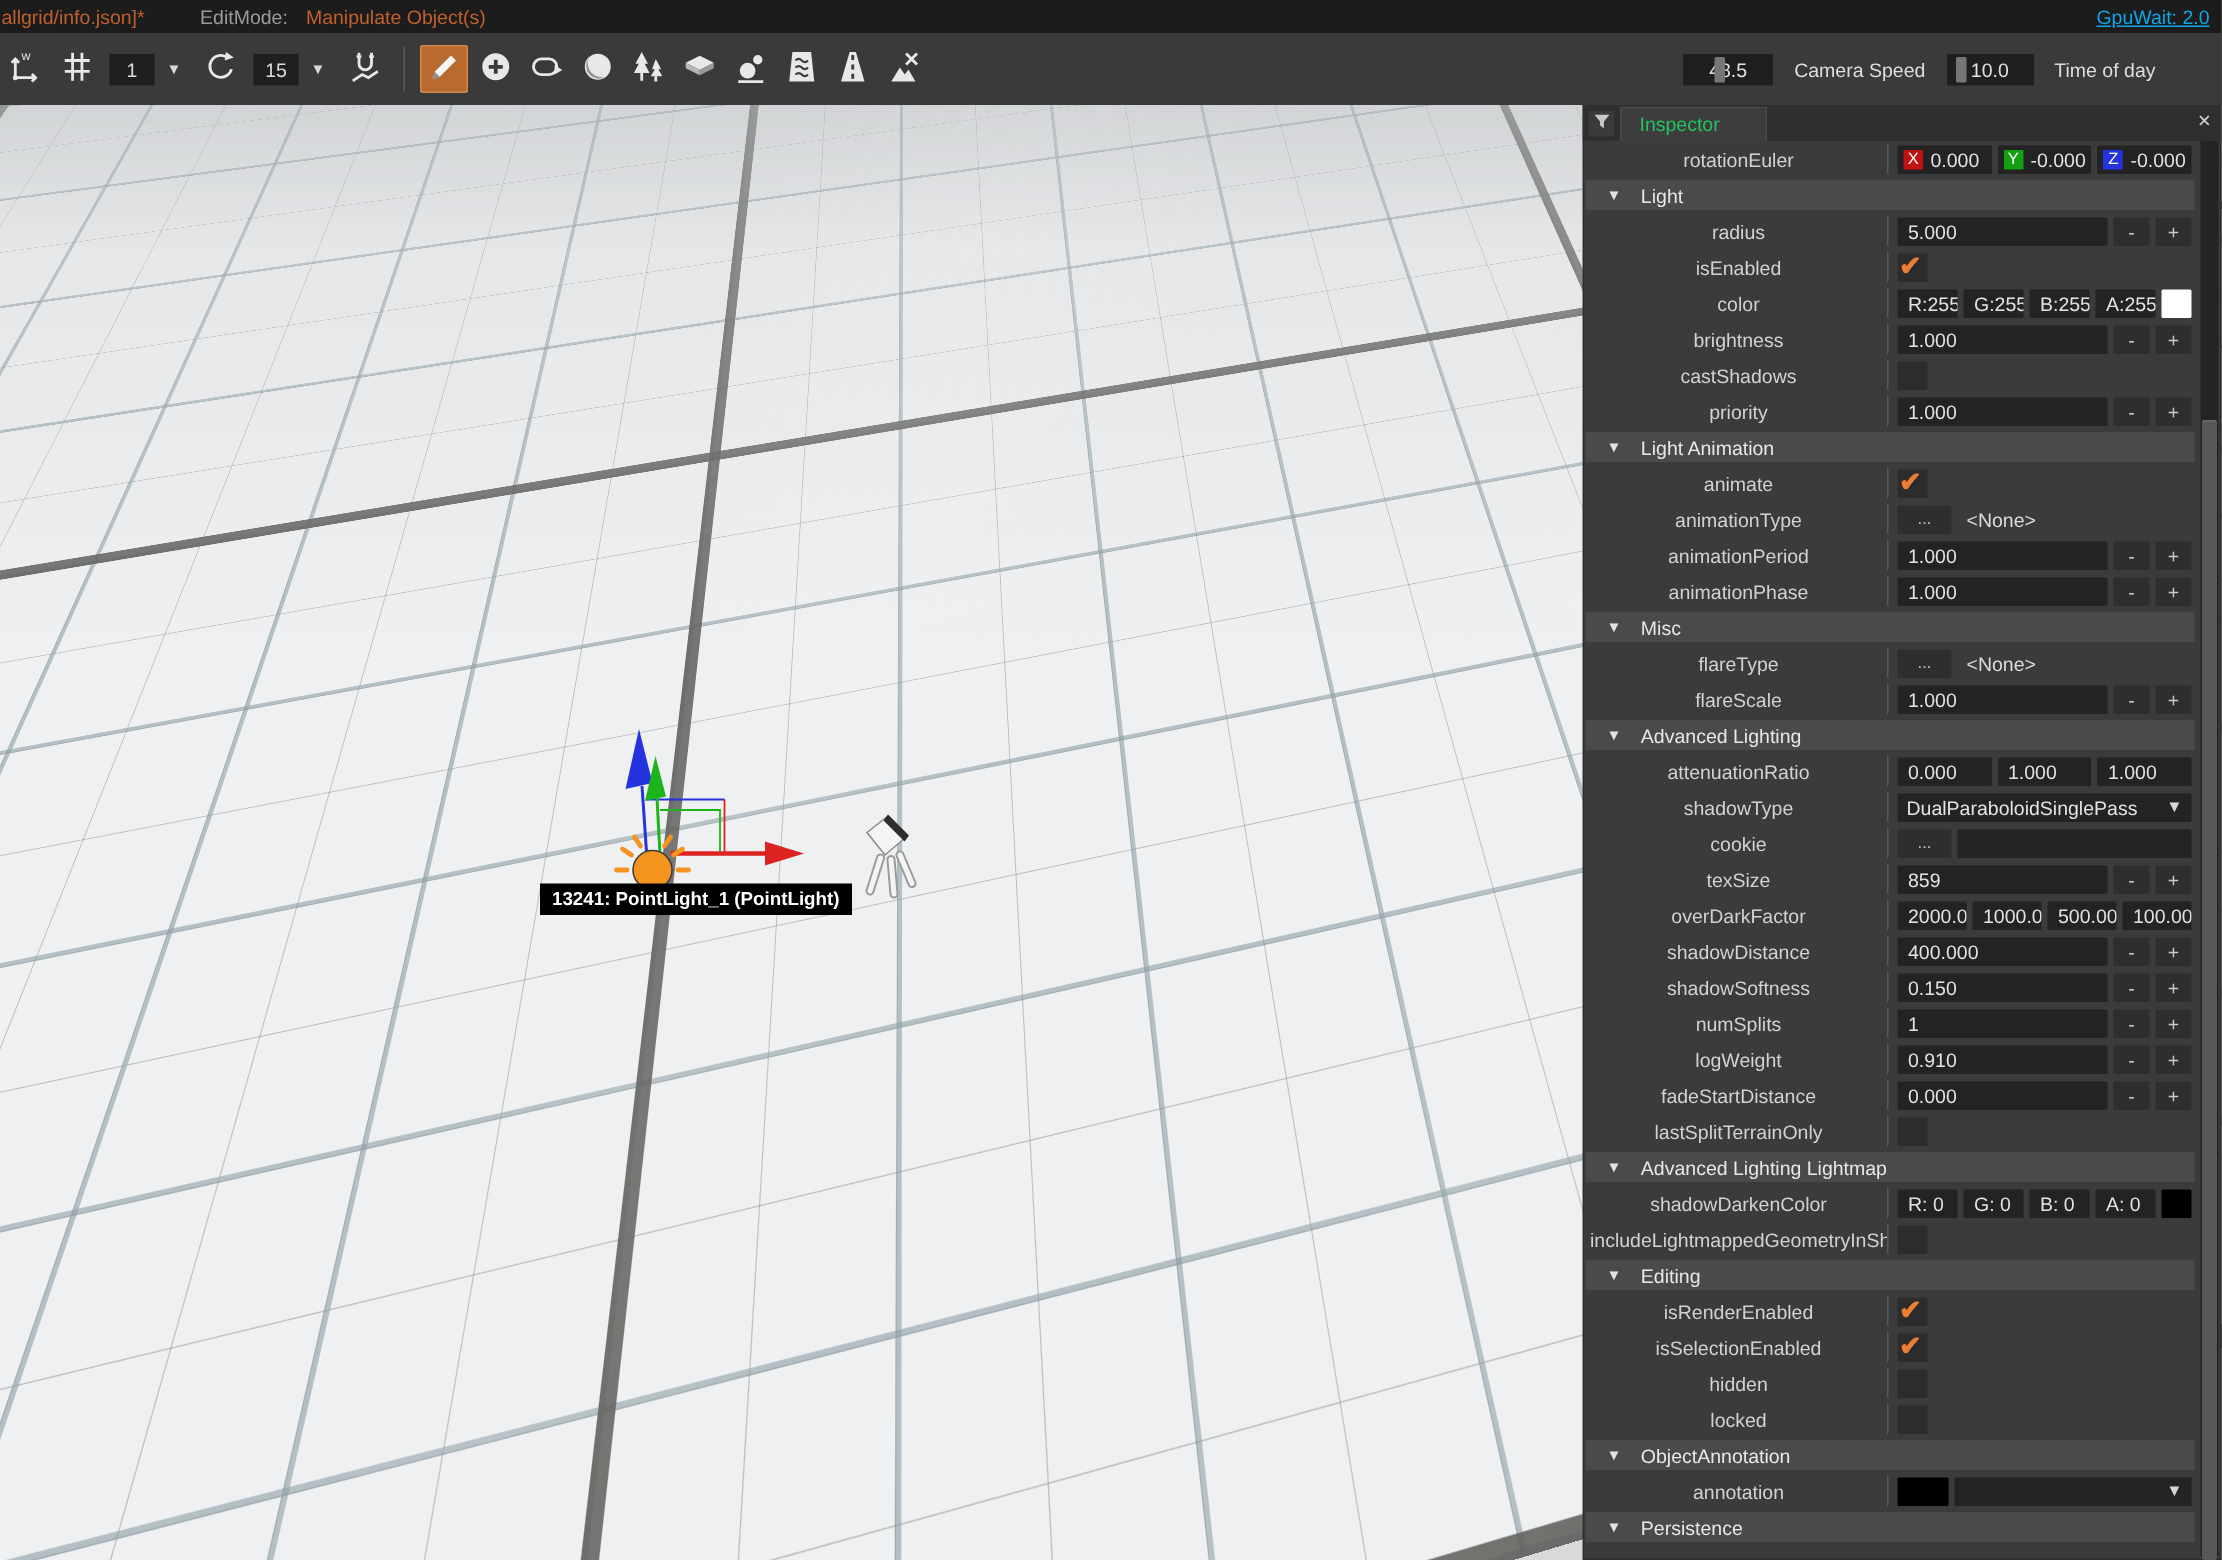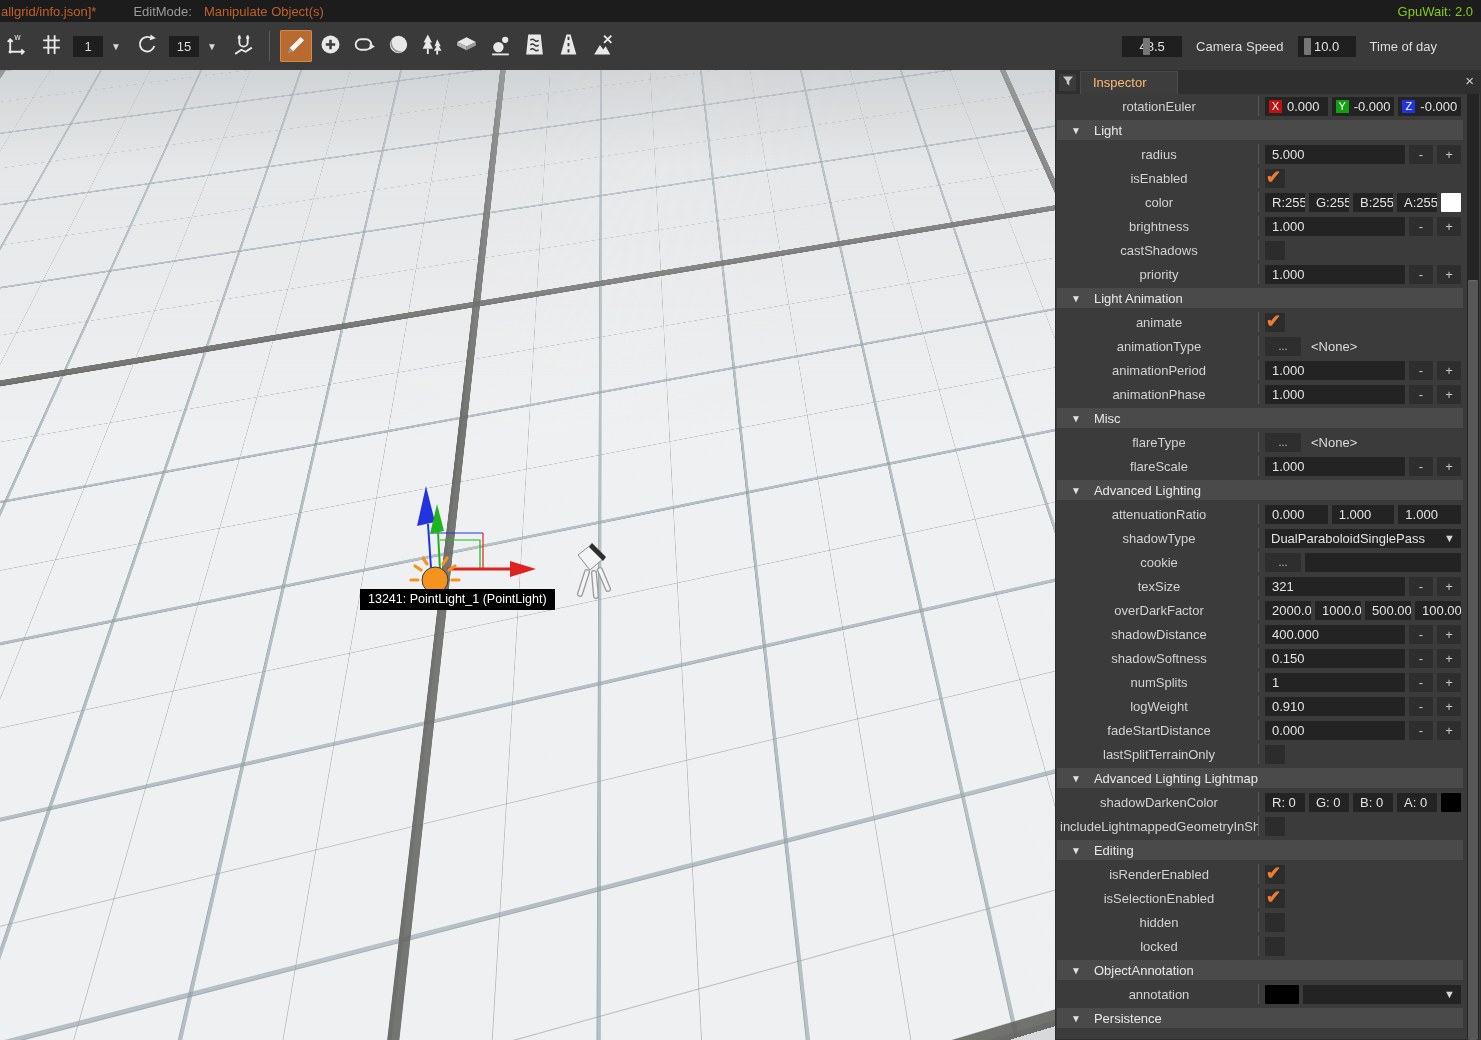--- a/index.html
+++ b/index.html
@@ -7,21 +7,21 @@
        font-family:"Liberation Sans",sans-serif;background:#2b2b2b;user-select:none;}
 
   
   .menubar{position:absolute;left:0;top:0;width:100%;height:22px;background:#1c1c1c;
            display:flex;align-items:center;font-size:13px;white-space:nowrap;}
   .file-path{color:#c2602b;margin-left:1px;}
   .em-label{color:#9b9b9b;margin-left:37px;}
   .em-value{color:#c2602b;margin-left:12px;}
   .mb-right{margin-left:auto;margin-right:8px;display:flex;gap:15px;flex-direction:column;}
   .stat{color:#e6e6e6;}
-  .stat.gpu{color:#84cc16;}
+  .stat.gpu{color:#0ea5e9;text-decoration:underline;}
 
   
   .toolbar{position:absolute;left:0;top:22px;width:100%;height:48px;background:#3a3a3a;
            display:flex;align-items:center;font-size:13px;}
   .tool{width:32px;height:32px;margin:0 1px;display:flex;align-items:center;justify-content:center;flex:none;border-radius:2px;}
   .tool svg{width:25px;height:25px;}
   .tool.active{background:#b96a2e;box-shadow:inset 0 0 0 1px #d18a4a;}
   .tb-input{width:30px;height:21px;background:#1f1f1f;color:#dcdcdc;display:flex;align-items:center;
             justify-content:center;margin:0 3px 0 5px;flex:none;}
   .tb-dd{width:20px;height:21px;color:#d8d8d8;display:flex;align-items:center;justify-content:center;
@@ -50,29 +50,29 @@
       repeating-linear-gradient(0deg,  rgba(141,159,167,.6) 0 5px, transparent 5px 240px),
       repeating-linear-gradient(90deg, rgba(80,80,80,.32) 0 1px, transparent 1px 120px),
       repeating-linear-gradient(0deg,  rgba(80,80,80,.32) 0 1px, transparent 1px 120px);}
   .fog{position:absolute;inset:0;pointer-events:none;
        background:linear-gradient(to bottom, rgba(185,188,191,.55) 0%, rgba(205,208,211,.28) 10%, rgba(255,255,255,0) 38%);}
   .streaks{position:absolute;inset:0;pointer-events:none;
        background:linear-gradient(112deg, transparent 28%, rgba(255,255,255,.06) 37%, transparent 47%,
                   transparent 58%, rgba(255,255,255,.05) 67%, transparent 77%);}
   .gizmo{position:absolute;left:340px;top:400px;width:320px;height:220px;}
   .obj-label{position:absolute;left:360px;top:519px;background:#000;color:#fff;
-             font-size:12.5px;font-weight:normal;padding:3px 8px 4px 8px;white-space:nowrap;}
+             font-size:12.5px;font-weight:bold;padding:3px 8px 4px 8px;white-space:nowrap;}
 
   
   .inspector{position:absolute;left:1055px;top:70px;width:426px;height:970px;background:#3b3b3b;
              overflow:hidden;font-size:13px;color:#d2d2d2;box-shadow:inset 0 0 0 1px #2e2e2e;}
   .tabbar{position:relative;height:24px;background:#2f2f2f;display:flex;align-items:center;}
   .filter-btn{width:17px;height:17px;background:#3b3b3b;margin-left:4px;display:flex;
               align-items:center;justify-content:center;flex:none;}
-  .tab{height:23px;margin-left:4px;padding:0 32px 0 13px;background:#3d3d3d;color:#fdba74;
+  .tab{height:23px;margin-left:4px;padding:0 32px 0 13px;background:#3d3d3d;color:#22c55e;
        display:flex;align-items:center;box-shadow:inset 0 1px 0 #4b4b4b,inset 1px 0 0 #4b4b4b,inset -1px 0 0 #4b4b4b;}
   .close{position:absolute;right:7px;top:3px;color:#cfcfcf;font-size:15px;line-height:16px;}
   .body{position:absolute;left:0;top:24px;right:16px;bottom:0;}
   .row{display:flex;align-items:center;height:24px;}
   .lbl{width:198px;flex:none;padding-left:5px;white-space:nowrap;overflow:hidden;color:#d2d2d2;text-align:center;}
   .val{flex:1;height:20px;display:flex;align-items:center;gap:4px;border-left:1px solid #585858;
        padding:0 4px 0 6px;min-width:0;}
   .section{height:20px;margin:2px 2px;background:#4a4a4a;display:flex;align-items:center;color:#e8e8e8;}
   .tri{margin:0 13px 0 14px;font-size:10px;color:#e2e2e2;}
   .inp{background:#232323;color:#e3e3e3;height:19px;display:flex;align-items:center;
@@ -458,21 +458,21 @@
         <div class="lbl">cookie</div>
         <div class="val">
           <div class="browse">...</div>
           <div class="inp grow"></div>
         </div>
       </div>
 
       <div class="row">
         <div class="lbl">texSize</div>
         <div class="val">
-          <div class="inp grow">321</div>
+          <div class="inp grow">859</div>
           <div class="step">-</div>
           <div class="step">+</div>
         </div>
       </div>
 
       <div class="row">
         <div class="lbl">overDarkFactor</div>
         <div class="val">
           <div class="inp grow">2000.00</div>
           <div class="inp grow">1000.00</div>

